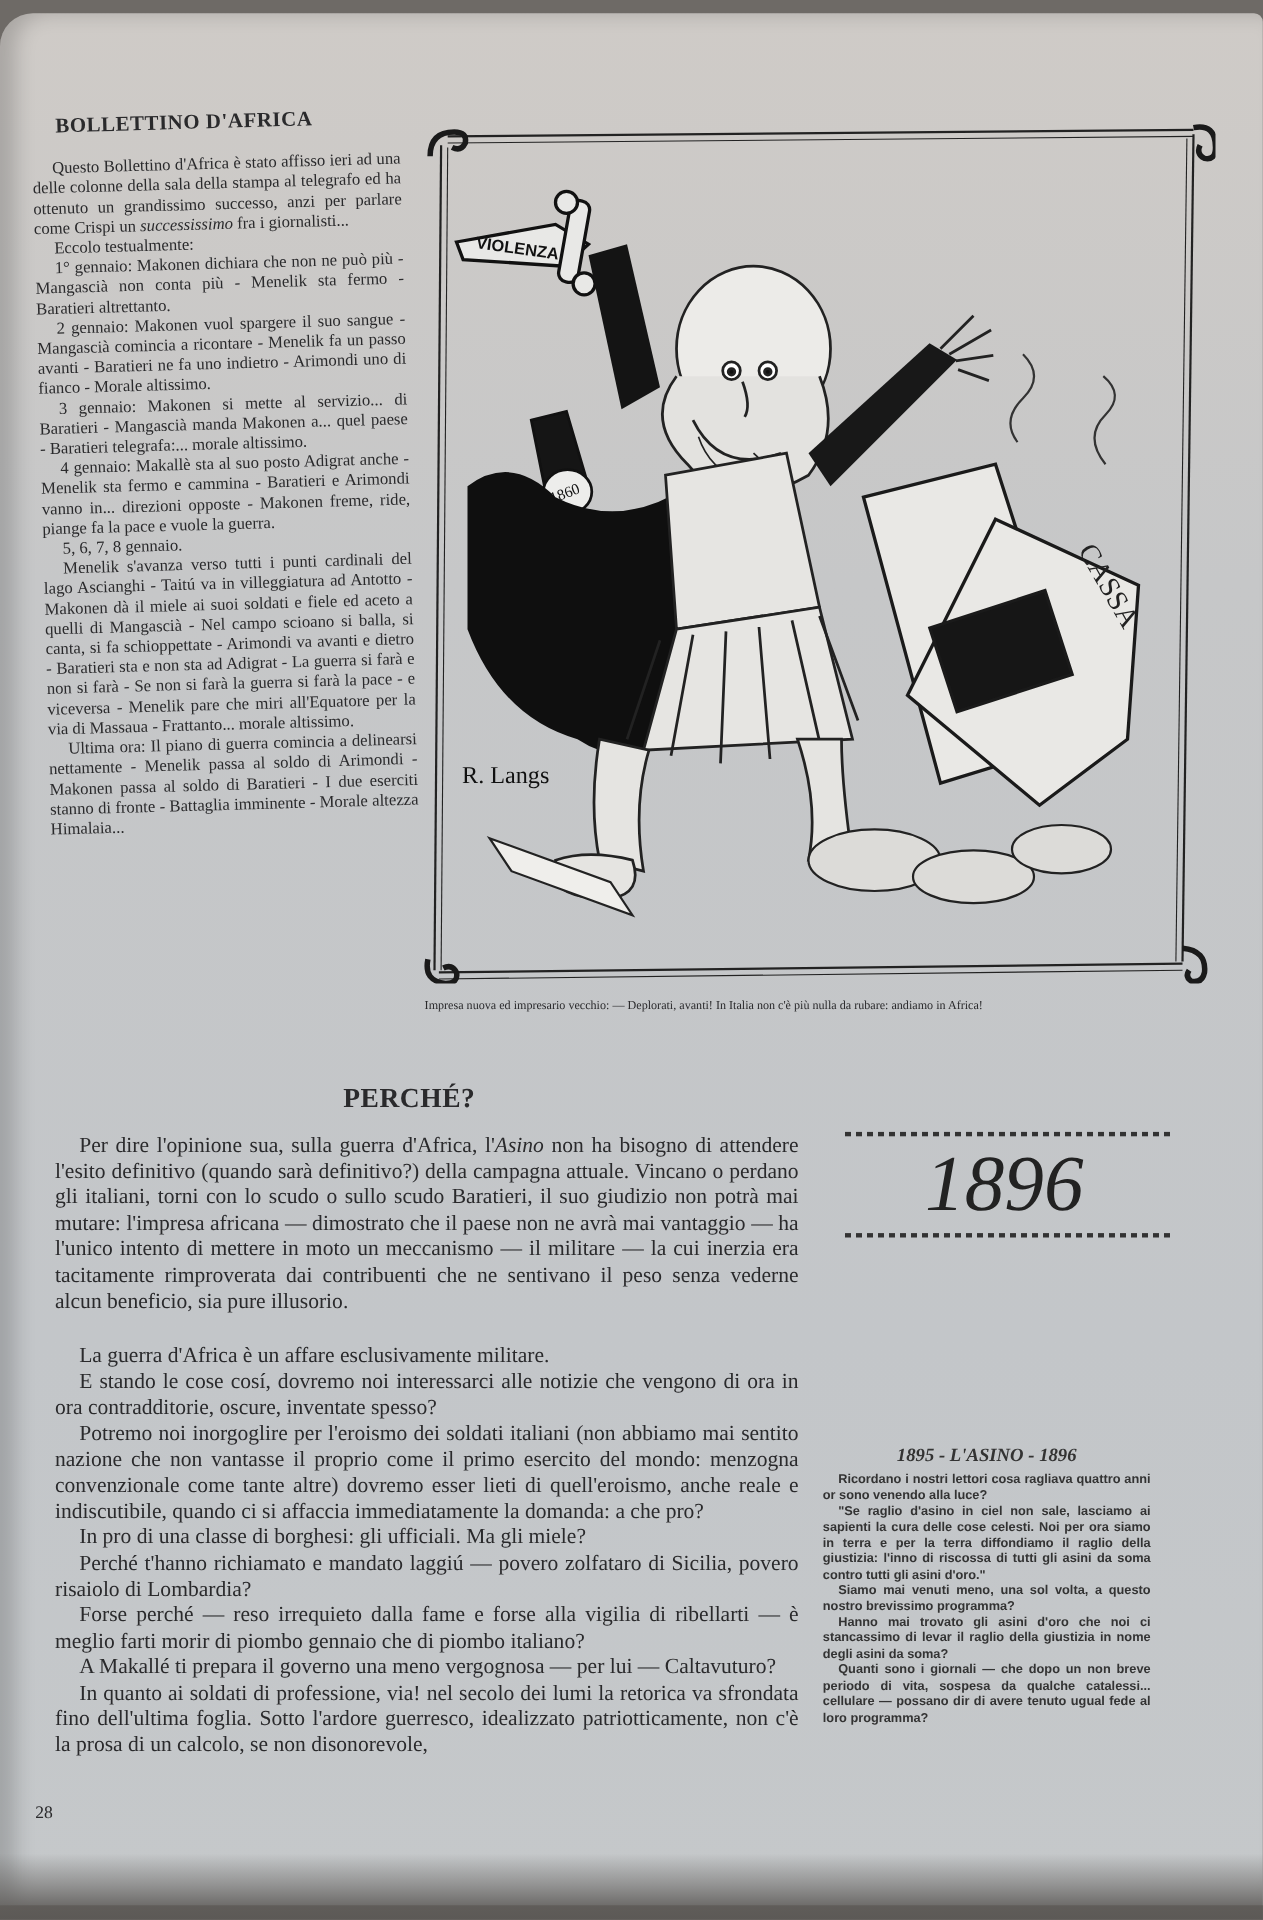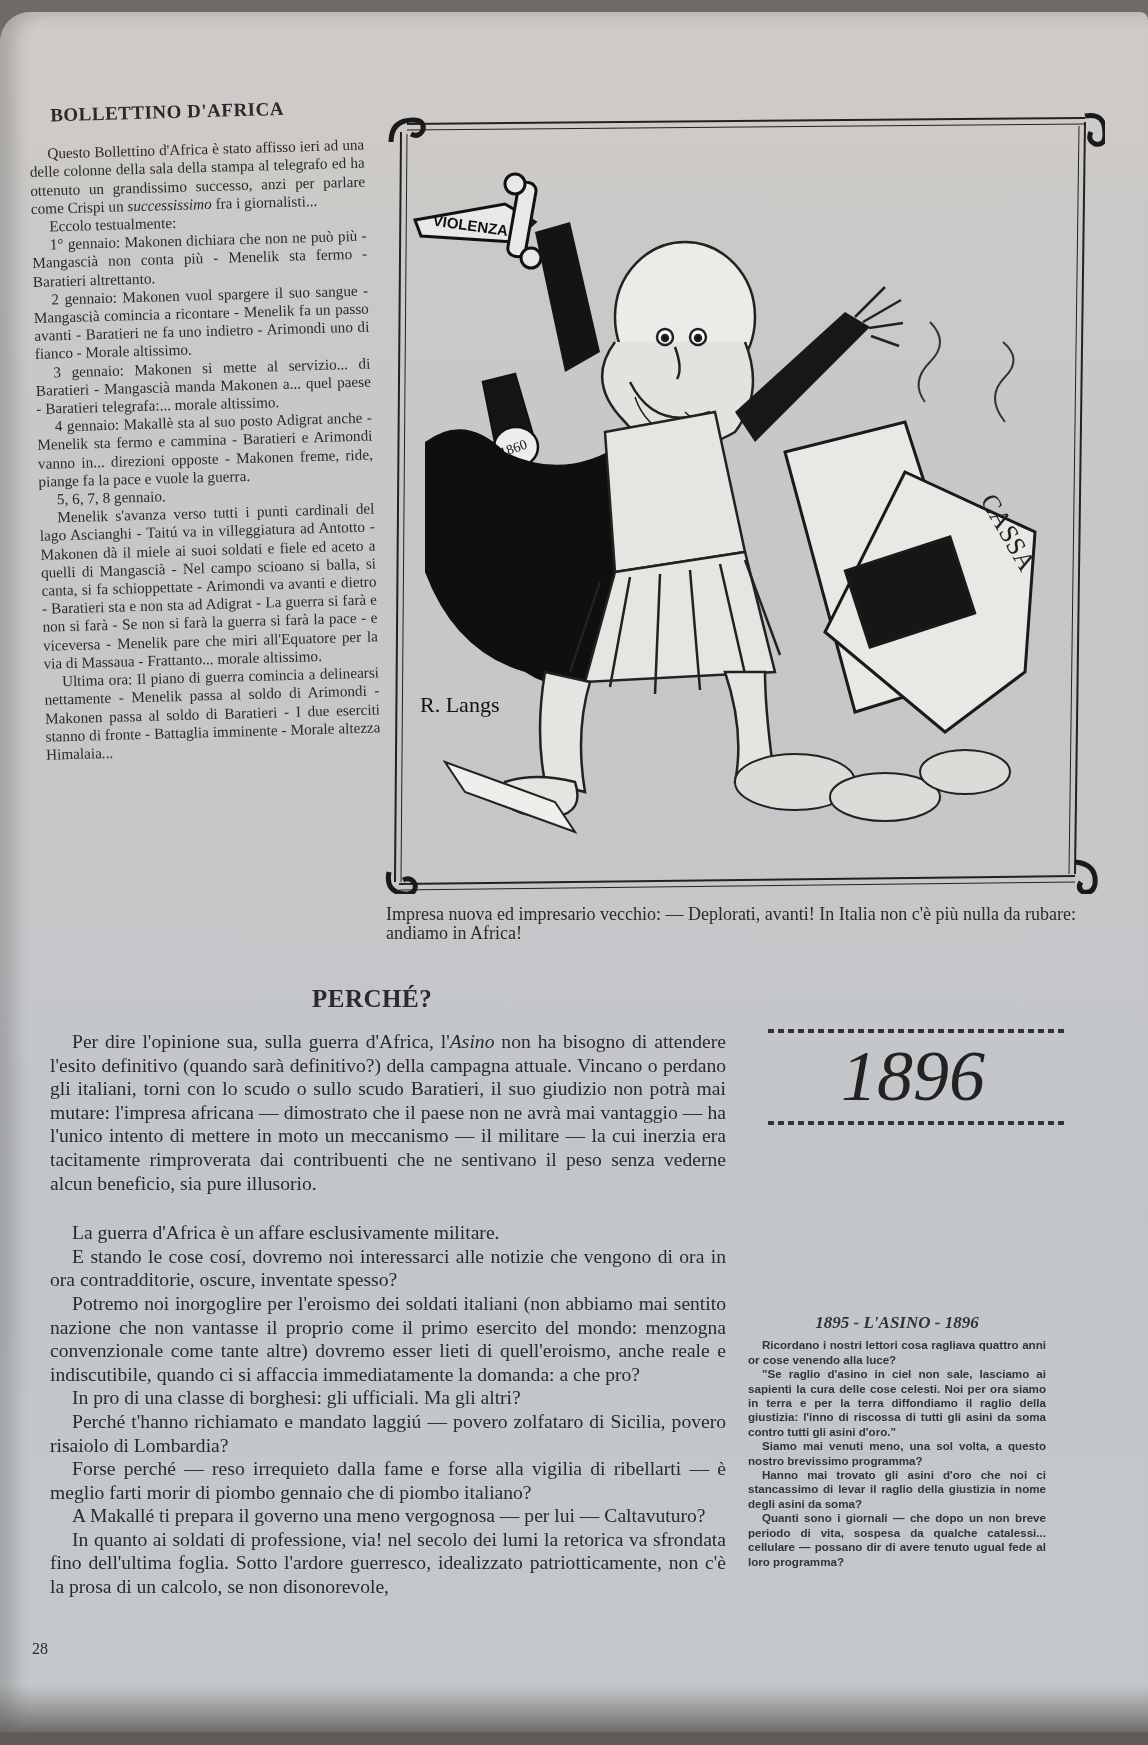--- a/index.html
+++ b/index.html
@@ -31,21 +31,21 @@
   }
   .bollettino p { margin: 0; text-indent: 18px; }
   .bollettino em { font-style: italic; }
 
   
   .cartoon {
     position: absolute; left: 385px; top: 100px; width: 720px; height: 782px;
   }
   .caption {
     position: absolute; left: 386px; top: 893px; width: 700px;
-    font-size: 18px; line-height: 19px;
+    font-size: 11px; line-height: 19px;
   }
 
   
   .perche-title {
     position: absolute; left: 312px; top: 973px; font-size: 25px; font-weight: bold;
     letter-spacing: 0.5px;
   }
   .perche {
     position: absolute; left: 50px; top: 1018px; width: 676px;
     font-size: 19.6px; line-height: 23.6px; text-align: justify;
@@ -189,37 +189,37 @@
   </div>
 
   <div class="caption">Impresa nuova ed impresario vecchio: — Deplorati, avanti! In Italia non c'è più nulla da rubare: andiamo in Africa!</div>
 
   <div class="perche-title">PERCHÉ?</div>
   <div class="perche">
     <p><span>Per dire l'opinione sua, sulla guerra d'Africa, l'</span><em>Asino</em><span> non ha bisogno di attendere l'esito definitivo (quando sarà definitivo?) della campagna attuale. Vincano o perdano gli italiani, torni con lo scudo o sullo scudo Baratieri, il suo giudizio non potrà mai mutare: l'impresa africana — dimostrato che il paese non ne avrà mai vantaggio — ha l'unico intento di mettere in moto un meccanismo — il militare — la cui inerzia era tacitamente rimproverata dai contribuenti che ne sentivano il peso senza vederne alcun beneficio, sia pure illusorio.</span></p>
     <p class="gap">La guerra d'Africa è un affare esclusivamente militare.</p>
     <p>E stando le cose cosí, dovremo noi interessarci alle notizie che vengono di ora in ora contradditorie, oscure, inventate spesso?</p>
     <p>Potremo noi inorgoglire per l'eroismo dei soldati italiani (non abbiamo mai sentito nazione che non vantasse il proprio come il primo esercito del mondo: menzogna convenzionale come tante altre) dovremo esser lieti di quell'eroismo, anche reale e indiscutibile, quando ci si affaccia immediatamente la domanda: a che pro?</p>
-    <p>In pro di una classe di borghesi: gli ufficiali. Ma gli altri?</p>
+    <p>In pro di una classe di borghesi: gli ufficiali. Ma gli miele?</p>
     <p>Perché t'hanno richiamato e mandato laggiú — povero zolfataro di Sicilia, povero risaiolo di Lombardia?</p>
     <p>Forse perché — reso irrequieto dalla fame e forse alla vigilia di ribellarti — è meglio farti morir di piombo gennaio che di piombo italiano?</p>
     <p>A Makallé ti prepara il governo una meno vergognosa — per lui — Caltavuturo?</p>
     <p>In quanto ai soldati di professione, via! nel secolo dei lumi la retorica va sfrondata fino dell'ultima foglia. Sotto l'ardore guerresco, idealizzato patriotticamente, non c'è la prosa di un calcolo, se non disonorevole,</p>
   </div>
 
   <div class="page-number">28</div>
 
   <div class="year-box">
     <div class="dash-rule"></div>
     <div class="year">1896</div>
     <div class="dash-rule"></div>
   </div>
 
   <div class="asino">
     <h3>1895 - L'ASINO - 1896</h3>
-    <p>Ricordano i nostri lettori cosa ragliava quattro anni or cose venendo alla luce?</p>
+    <p>Ricordano i nostri lettori cosa ragliava quattro anni or sono venendo alla luce?</p>
     <p>"Se raglio d'asino in ciel non sale, lasciamo ai sapienti la cura delle cose celesti. Noi per ora siamo in terra e per la terra diffondiamo il raglio della giustizia: l'inno di riscossa di tutti gli asini da soma contro tutti gli asini d'oro."</p>
     <p>Siamo mai venuti meno, una sol volta, a questo nostro brevissimo programma?</p>
     <p>Hanno mai trovato gli asini d'oro che noi ci stancassimo di levar il raglio della giustizia in nome degli asini da soma?</p>
     <p>Quanti sono i giornali — che dopo un non breve periodo di vita, sospesa da qualche catalessi... cellulare — possano dir di avere tenuto ugual fede al loro programma?</p>
   </div>
 </div>
 <div class="bottom-shadow"></div>
 
 </body></html>

